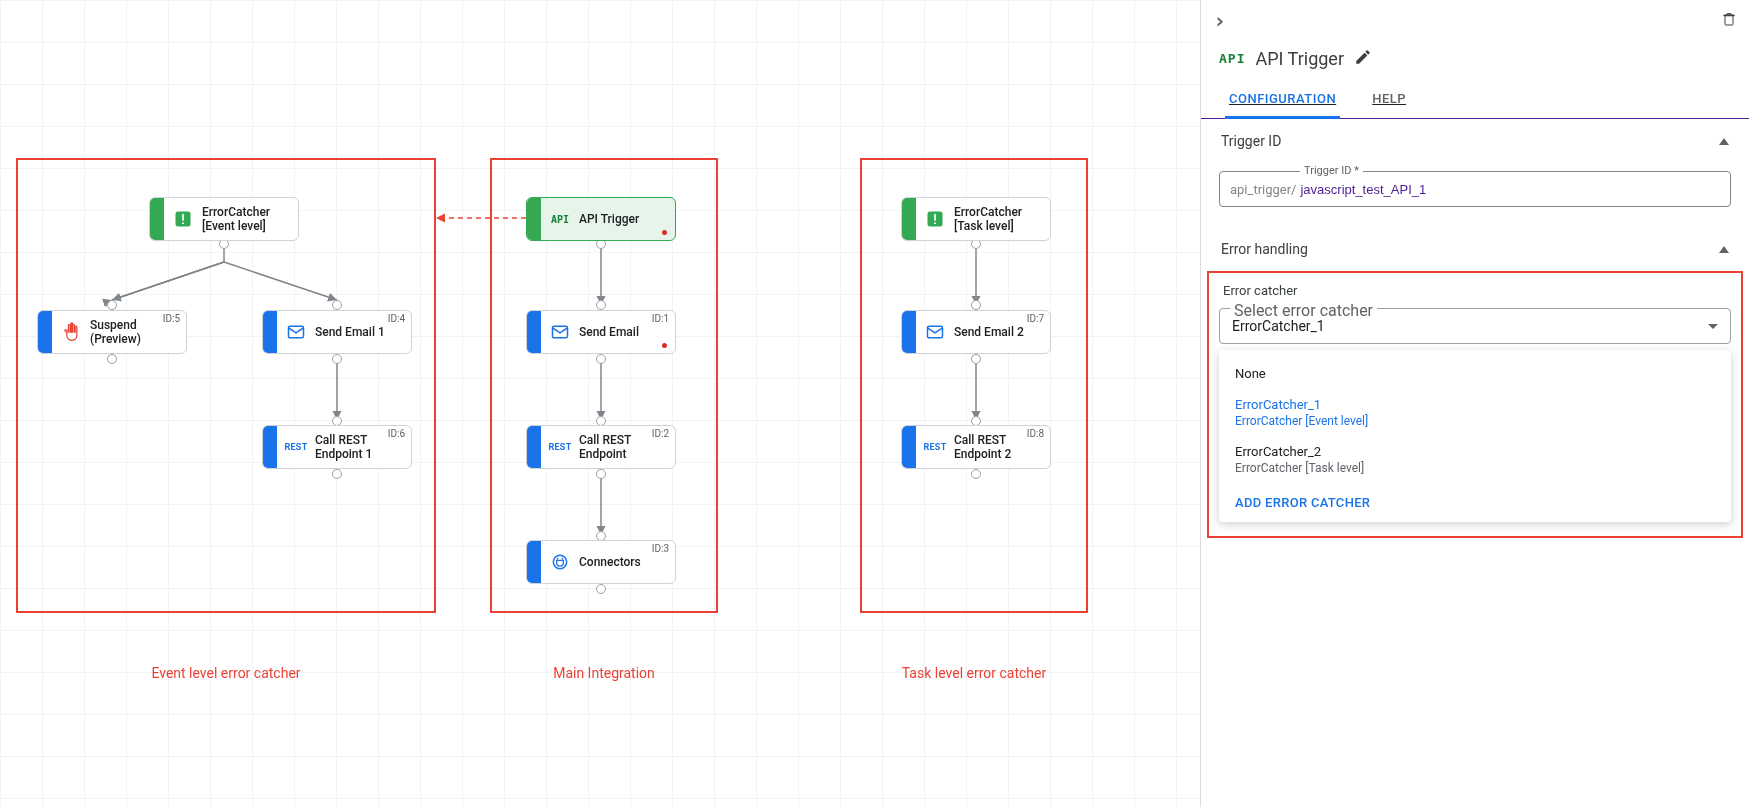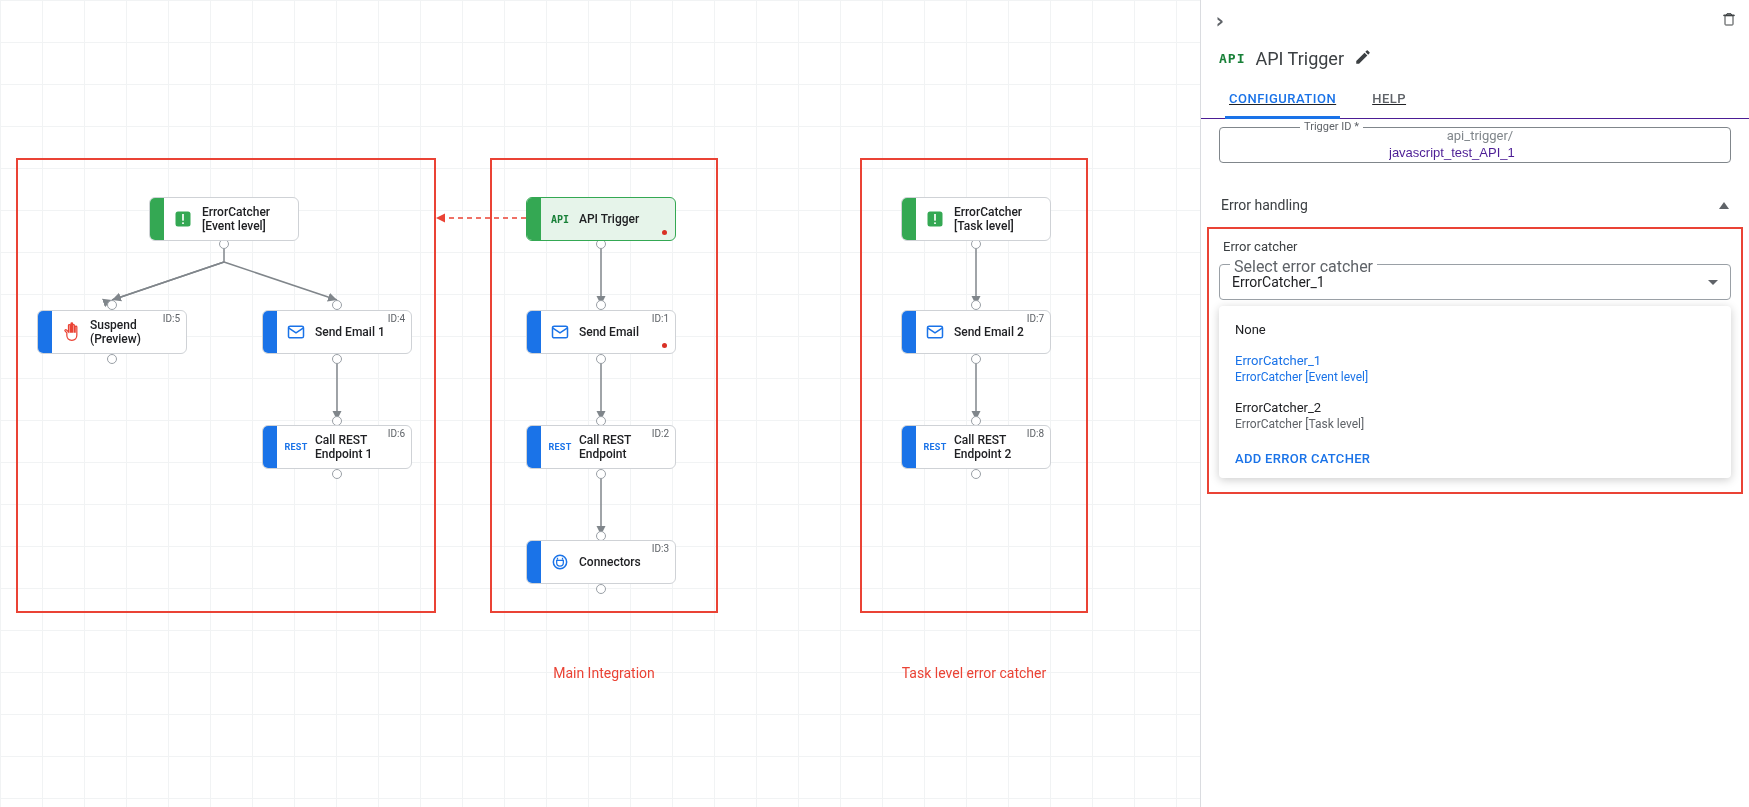--- a/index.html
+++ b/index.html
@@ -39,21 +39,21 @@
 
 .tabs { display: flex; gap: 28px; padding: 0 24px; border-bottom: 1px solid #4c1d95; text-decoration: underline; }
 .tab { padding: 10px 4px; font-size: 13px; font-weight: 500; letter-spacing: 0.5px; color: #5f6368; cursor: pointer; }
 .tab.active { color: #1a73e8; border-bottom: 3px solid #1a73e8; margin-bottom: -1px; }
 
 .section-head { display: flex; align-items: center; justify-content: space-between; padding: 14px 20px; font-size: 14px; color: #3c4043; cursor: pointer; }
 .chevron-up { width: 0; height: 0; border-left: 5px solid transparent; border-right: 5px solid transparent; border-bottom: 7px solid #5f6368; }
 .chevron-right-ic { font-size: 22px; font-weight: 700; color: #5f6368; font-family: monospace; }
 .trash { width: 16px; height: 18px; }
 
-.field-wrap { position: relative; margin: 8px 18px 20px; border: 1px solid #80868b; border-radius: 4px; height: 36px; display: flex; align-items: center; flex-direction: column; }
+.field-wrap { position: relative; margin: 8px 18px 20px; border: 1px solid #80868b; border-radius: 4px; height: 36px; display: flex; align-items: center; }
 .field-legend { position: absolute; top: -8px; left: 80px; background: #fff; padding: 0 4px; font-size: 11px; color: #5f6368; }
 .field-prefix { color: #80868b; font-size: 13px; padding-left: 10px; }
 .field-input { border: none; outline: none; font-size: 13px; color: #4c1d95; padding-left: 4px; flex: 1; background: transparent; }
 
 .error-box { margin: 0 6px; border: 2px solid #ea4335; padding: 10px 10px 14px; }
 .err-title { font-size: 13px; color: #3c4043; margin: 0 4px 10px; }
 
 .select-wrap { position: relative; border: 1px solid #9aa0a6; border-radius: 4px; height: 36px; display: flex; align-items: center; padding: 0 12px; cursor: pointer; }
 .select-legend { position: absolute; top: -8px; left: 10px; background: #fff; padding: 0 4px; font-size: 16px; color: #5f6368; }
 .select-val { font-size: 14px; color: #202124; flex: 1; }
@@ -69,20 +69,21 @@
 svg.conn { position: absolute; overflow: visible; pointer-events: none; }
 
 .icon-svg { width: 20px; height: 20px; }
 </style>
 </head>
 <body>
 
 <div class="canvas">
 
   <div class="group-box" style="left:16px; top:158px; width:420px; height:455px;"></div>
+  <div class="group-label" style="left:16px; top:665px; width:420px;">Event level error catcher</div>
 
   <div class="group-box" style="left:490px; top:158px; width:228px; height:455px;"></div>
   <div class="group-label" style="left:490px; top:665px; width:228px;">Main Integration</div>
 
   <div class="group-box" style="left:860px; top:158px; width:228px; height:455px;"></div>
   <div class="group-label" style="left:860px; top:665px; width:228px;">Task level error catcher</div>
 
   <svg class="conn" style="left:0;top:0;width:1200px;height:807px;">
     <defs>
       <marker id="arrow" markerWidth="8" markerHeight="8" refX="6" refY="3" orient="auto">
@@ -278,20 +279,24 @@
           <path d="M3 17.25V21h3.75L17.81 9.94l-3.75-3.75L3 17.25zM20.71 7.04a1 1 0 000-1.41l-2.34-2.34a1 1 0 00-1.41 0l-1.83 1.83 3.75 3.75 1.83-1.83z" fill="#3c4043"></path>
         </svg>
     </span>
   </div>
 
   <div class="tabs">
     <div class="tab active">CONFIGURATION</div>
     <div class="tab">HELP</div>
   </div>
 
+  <div class="section-head">
+    <span>Trigger ID</span>
+    <span class="chevron-up"></span>
+  </div>
 
   <div class="field-wrap">
     <span class="field-legend">Trigger ID *</span>
     <span class="field-prefix">api_trigger/</span>
     <input class="field-input" value="javascript_test_API_1" style="">
   </div>
 
   <div class="section-head">
     <span>Error handling</span>
     <span class="chevron-up"></span>

